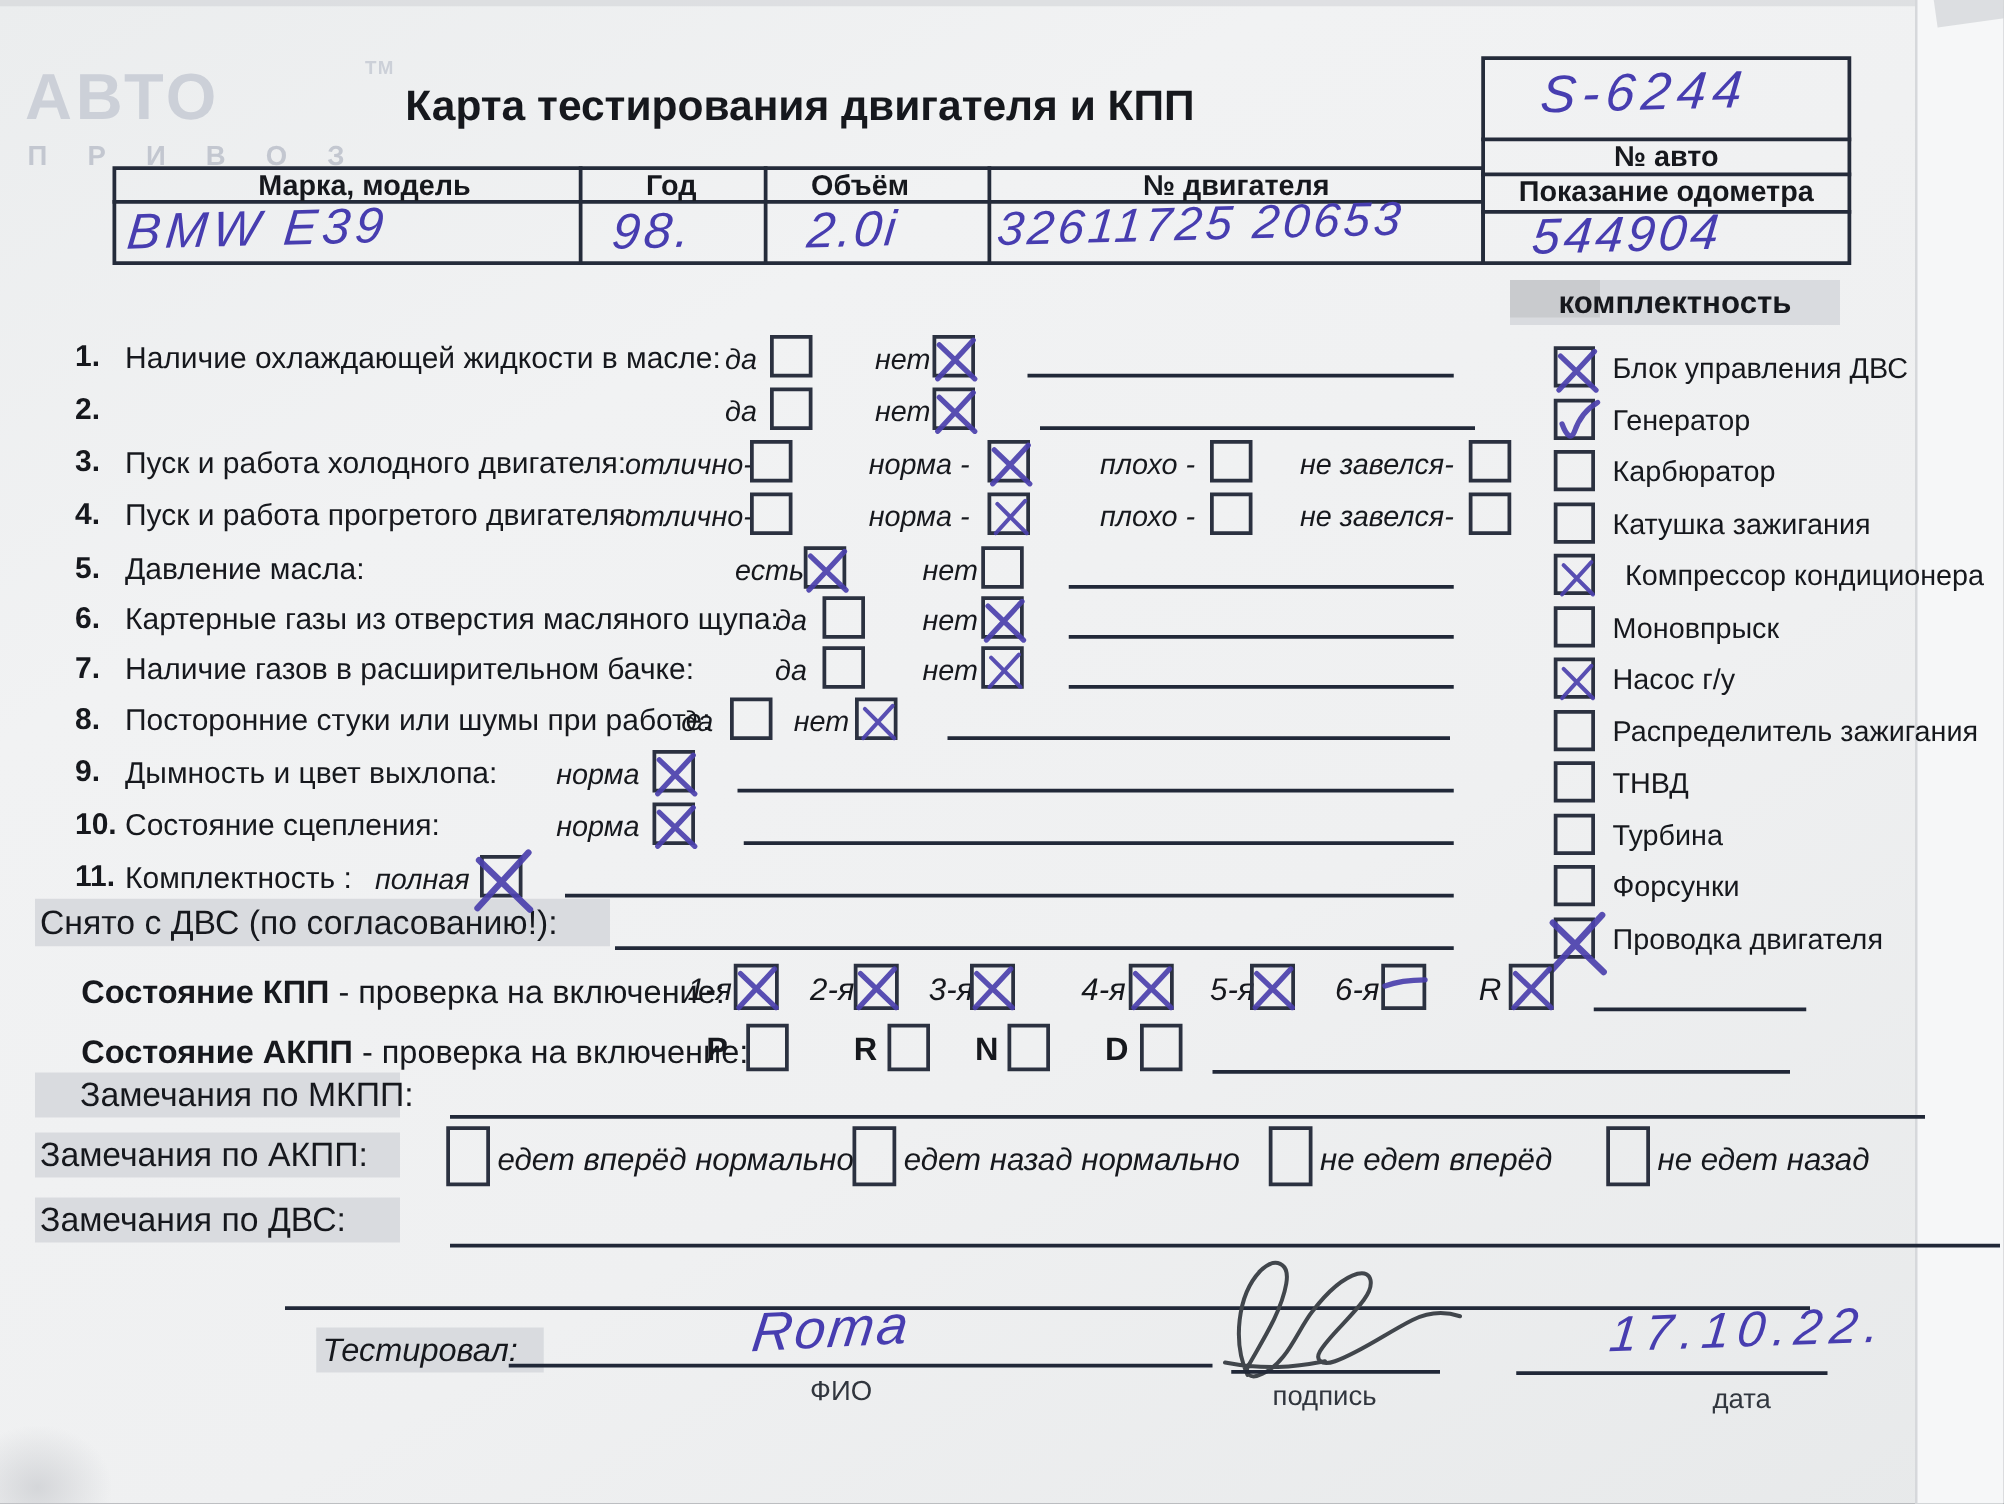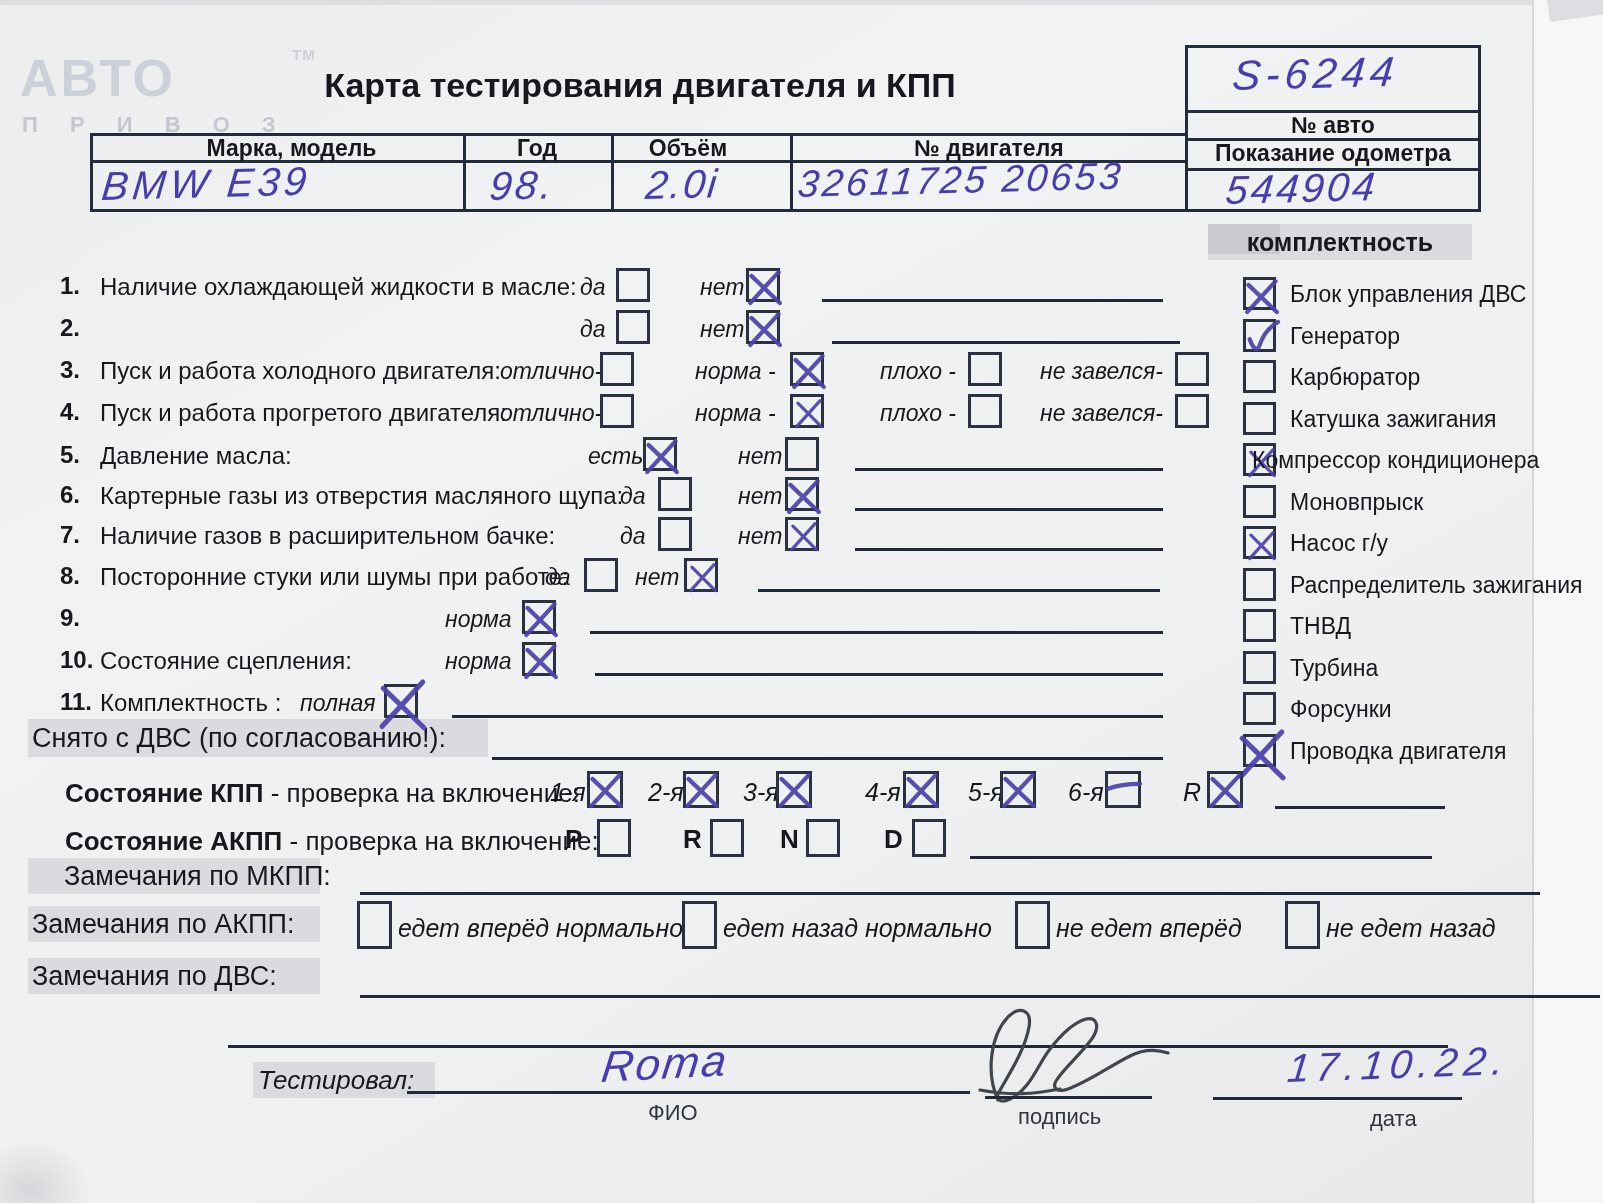--- a/index.html
+++ b/index.html
@@ -197,20 +197,21 @@
     <div class="t opt" style="left: 545px; top: 564px;">да</div>
     <div class="cb" style="left: 584px; top: 558px; width: 34px; height: 34px;"></div>
     <div class="t opt" style="left: 635px; top: 564px;">нет</div>
     <div class="cb" style="left: 684px; top: 558px; width: 34px; height: 34px;">
       <svg viewBox="0 0 34 34" class="mk">
         <path d="M8 9 L27 28 M26 7 L7 28" stroke-width="2.6"></path>
       </svg>
     </div>
     <div class="line" style="left: 758px; top: 589px; width: 402px;"></div>
     <div class="t num" style="left: 60px; top: 604px;">9.</div>
+    <div class="t lbl" style="left: 100px; top: 605px;">Дымность и цвет выхлопа:</div>
     <div class="t opt" style="left: 445px; top: 606px;">норма</div>
     <div class="cb" style="left: 522px; top: 600px; width: 34px; height: 34px;">
       <svg viewBox="0 0 34 34" class="mk">
         <path d="M6 8 L29 30 M28 5 L5 30" stroke-width="3.4"></path>
       </svg>
     </div>
     <div class="line" style="left: 590px; top: 631px; width: 573px;"></div>
     <div class="t num" style="left: 60px; top: 646px;">10.</div>
     <div class="t lbl" style="left: 100px; top: 647px;">Состояние сцепления:</div>
     <div class="t opt" style="left: 445px; top: 648px;">норма</div>
@@ -243,21 +244,21 @@
     <div class="t eq" style="left: 1290px; top: 323px;">Генератор</div>
     <div class="cb" style="left: 1243px; top: 360px; width: 33px; height: 33px;"></div>
     <div class="t eq" style="left: 1290px; top: 364px;">Карбюратор</div>
     <div class="cb" style="left: 1243px; top: 402px; width: 33px; height: 33px;"></div>
     <div class="t eq" style="left: 1290px; top: 406px;">Катушка зажигания</div>
     <div class="cb" style="left: 1243px; top: 443px; width: 33px; height: 33px;">
       <svg viewBox="0 0 34 34" class="mk">
         <path d="M8 9 L27 28 M26 7 L7 28" stroke-width="2.6"></path>
       </svg>
     </div>
-    <div class="t eq" style="left: 1252px; top: 447px;">Компрессор кондиционера</div>
+    <div class="t eq" style="left: 1300px; top: 447px;">Компрессор кондиционера</div>
     <div class="cb" style="left: 1243px; top: 485px; width: 33px; height: 33px;"></div>
     <div class="t eq" style="left: 1290px; top: 489px;">Моновпрыск</div>
     <div class="cb" style="left: 1243px; top: 526px; width: 33px; height: 33px;">
       <svg viewBox="0 0 34 34" class="mk">
         <path d="M8 9 L27 28 M26 7 L7 28" stroke-width="2.6"></path>
       </svg>
     </div>
     <div class="t eq" style="left: 1290px; top: 530px;">Насос г/у</div>
     <div class="cb" style="left: 1243px; top: 568px; width: 33px; height: 33px;"></div>
     <div class="t eq" style="left: 1290px; top: 572px;">Распределитель зажигания</div>

